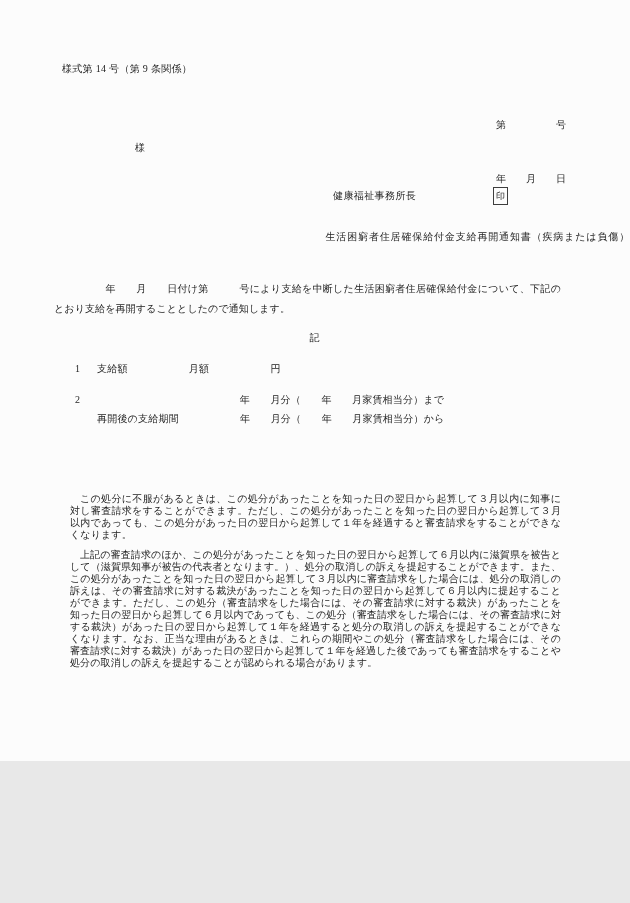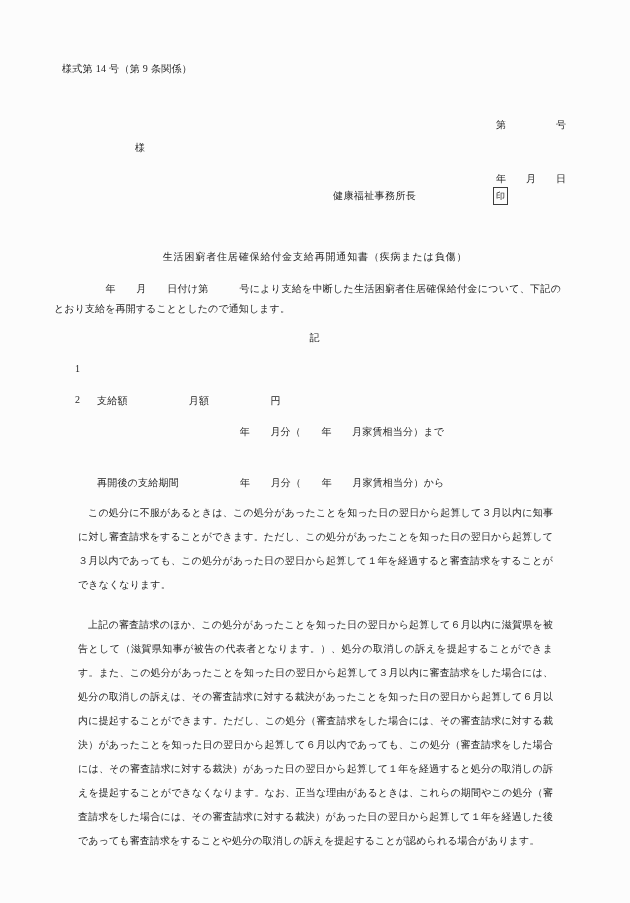--- a/index.html
+++ b/index.html
@@ -1,18 +1,18 @@
 <!DOCTYPE html>
 <html lang="ja"><head>
 <meta charset="utf-8">
 <style>
   html,body{margin:0;padding:0;background:#e8e8e8;}
   .page{
     position:relative;
-    width:630px;height:903px;
+    width:630px;height:761px;
     margin:0 auto;
     background:#fcfcfc;
     color:#1f1f1f;
     font-family:"Liberation Serif","DejaVu Serif",serif;
     font-size:10px;
     overflow:hidden;
   }
   .t{position:absolute;white-space:pre;}
   .form-number{left:62px;top:62px;letter-spacing:0.3px;}
   .hdr-right{right:64px;top:80px;text-align:right;line-height:18px;}
@@ -20,39 +20,39 @@
   .issuer{left:333px;top:189px;letter-spacing:0.4px;font-family:Liberation Mono, monospace;}
   .seal{
     position:absolute;left:493px;top:187px;
     width:13px;height:16px;
     border:1px solid #3d3d3d;
     font-size:9px;line-height:16px;
     display:flex;align-items:center;justify-content:center;
     white-space:nowrap;
   }
   .doc-title{
-    left:0;right:0;top:250px;
-    text-align:center;letter-spacing:0.85px;white-space:pre;
+    left:0;right:0;top:230px;
+    text-align:right;letter-spacing:0.85px;white-space:pre;
   }
   .body-par{
     position:absolute;left:54px;top:279px;width:507px;
     margin:0;text-align:justify;line-height:19.5px;letter-spacing:0.1px;
   }
   .record-marker{left:0;right:0;top:331px;text-align:center;letter-spacing:1px;}
   .item{position:absolute;left:75px;display:flex;}
   .item-no{width:22px;flex:0 0 22px;line-height:19px;}
-  .item-lines div{white-space:pre;line-height:19px;letter-spacing:0.2px;margin-top:32px;}
+  .item-lines div{white-space:pre;line-height:19px;letter-spacing:0.2px;}
   .item-1{top:359px;}
   .item-2{top:390px;}
   .notice{
     position:absolute;left:62px;top:485px;width:507px;
   }
   .notice p{
-    margin:16px;text-indent:10px;text-align:justify;
-    line-height:24px;letter-spacing:0.1px;
+    margin:8px;text-indent:10px;text-align:justify;
+    line-height:12px;letter-spacing:0.1px;
   }
 </style>
 </head>
 <body>
 
 <div class="page">
 
   <div class="t form-number">様式第 14 号（第 9 条関係）</div>
 
   <div class="t hdr-right">

